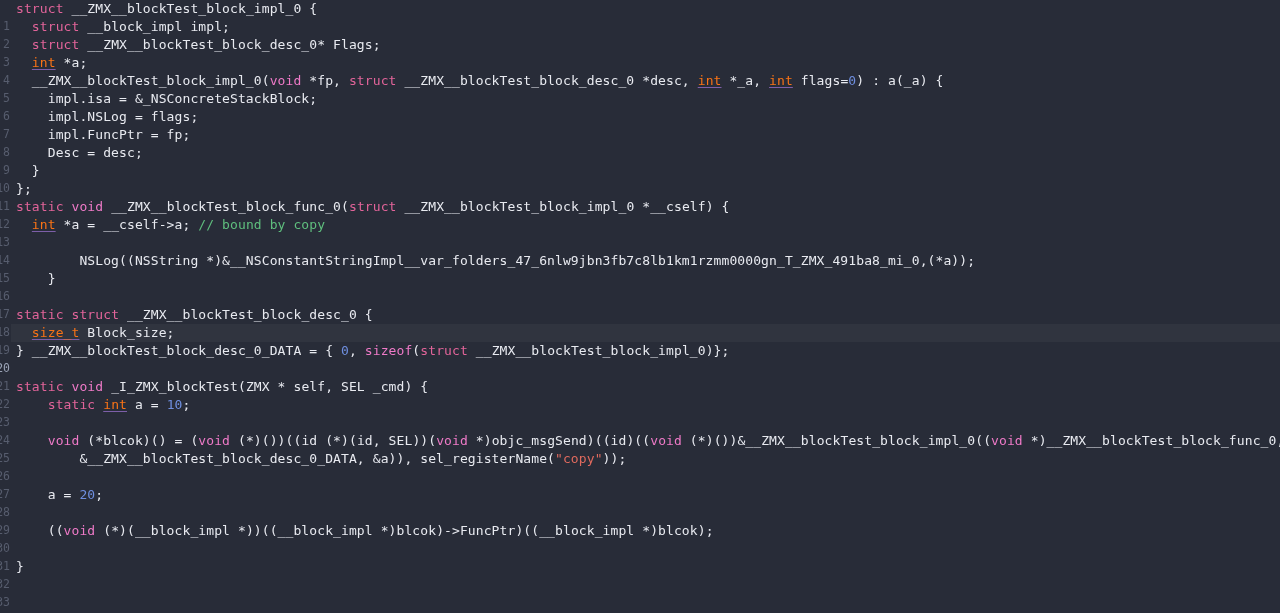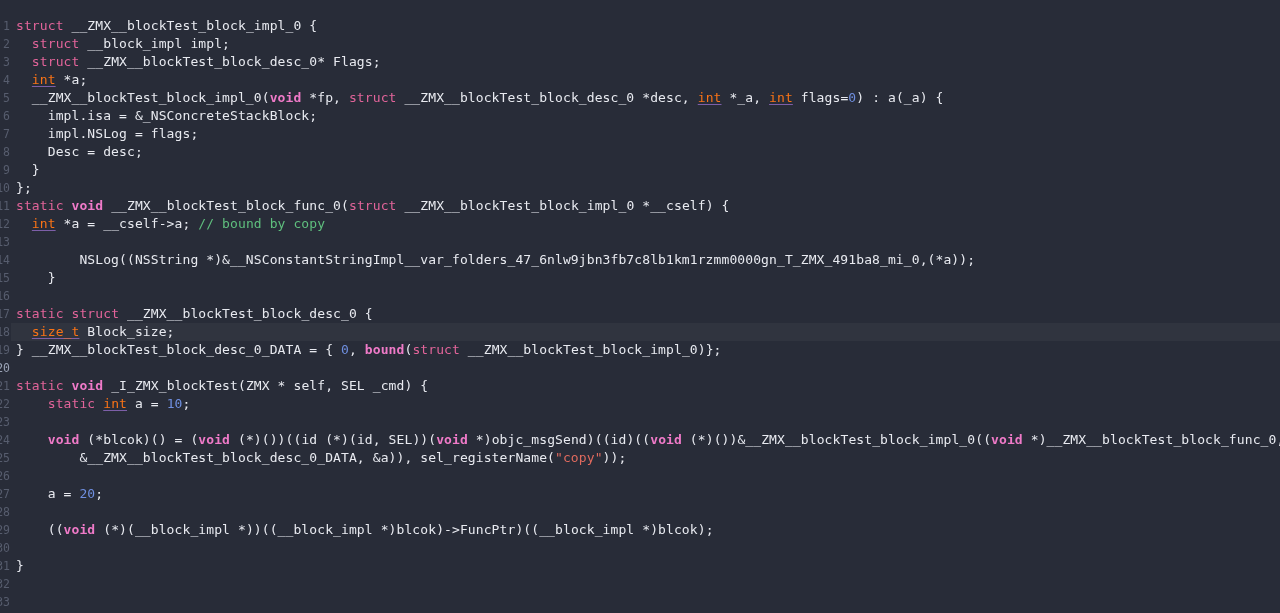--- a/index.html
+++ b/index.html
@@ -47,21 +47,21 @@
     direction: rtl;
   }
   .gutter-line.gl-active {
     color: #9aa2b5;
   }
 
   
   #code-surface {
     position: relative;
     flex: 1 1 auto;
-    padding-top: 17px;
+    padding-top: 0;
     box-sizing: border-box;
     overflow: hidden;
   }
 
   .code-line {
     position: relative;
     height: 18px;
     line-height: 18px;
     font-size: 13px;
     letter-spacing: 0.1px;
@@ -80,21 +80,21 @@
     width: 1291px;
     height: 18px;
     background: #30343f;
     z-index: 0;
   }
   .code-line > span { position: relative; z-index: 1; }
 
   
   .t-plain    { color: #e8eaf0; }
   .t-kw       { color: #e2649a; }              
-  .t-type     { color: #ef7ac8; font-weight: bold; }              
+  .t-type     { color: #ef7ac8; }              
   .t-builtin  { color: #f97316;
                 text-decoration: underline;
                 text-decoration-color: #7d5fa8;
                 text-underline-offset: 2px; }  
   .t-num      { color: #6f8fe0; }              
   .t-str      { color: #e06a5e; }              
   .t-comment  { color: #5fbf7e; text-align: center; }              
 </style>
 </head>
 <body>
@@ -138,32 +138,33 @@
     </div>
 
   <div id="code-surface">
       <div class="code-line"><span class="t-kw">struct</span><span class="t-plain"> __ZMX__blockTest_block_impl_0 {</span></div>
       <div class="code-line"><span class="t-plain">  </span><span class="t-kw">struct</span><span class="t-plain"> __block_impl impl;</span></div>
       <div class="code-line"><span class="t-plain">  </span><span class="t-kw">struct</span><span class="t-plain"> __ZMX__blockTest_block_desc_0* Flags;</span></div>
       <div class="code-line"><span class="t-plain">  </span><span class="t-builtin">int</span><span class="t-plain"> *a;</span></div>
       <div class="code-line"><span class="t-plain">  __ZMX__blockTest_block_impl_0(</span><span class="t-type">void</span><span class="t-plain"> *fp, </span><span class="t-kw">struct</span><span class="t-plain"> __ZMX__blockTest_block_desc_0 *desc, </span><span class="t-builtin">int</span><span class="t-plain"> *_a, </span><span class="t-builtin">int</span><span class="t-plain"> flags=</span><span class="t-num">0</span><span class="t-plain">) : a(_a) {</span></div>
       <div class="code-line"><span class="t-plain">    impl.isa = &amp;_NSConcreteStackBlock;</span></div>
       <div class="code-line"><span class="t-plain">    impl.NSLog = flags;</span></div>
+      <div class="code-line"><span class="t-plain">    impl.FuncPtr = fp;</span></div>
       <div class="code-line"><span class="t-plain">    Desc = desc;</span></div>
       <div class="code-line"><span class="t-plain">  }</span></div>
       <div class="code-line"><span class="t-plain">};</span></div>
       <div class="code-line"><span class="t-kw">static</span><span class="t-plain"> </span><span class="t-type">void</span><span class="t-plain"> __ZMX__blockTest_block_func_0(</span><span class="t-kw">struct</span><span class="t-plain"> __ZMX__blockTest_block_impl_0 *__cself) {</span></div>
       <div class="code-line"><span class="t-plain">  </span><span class="t-builtin">int</span><span class="t-plain"> *a = __cself-&gt;a; </span><span class="t-comment">// bound by copy</span></div>
       <div class="code-line"><span class="t-plain"></span></div>
       <div class="code-line"><span class="t-plain">        NSLog((NSString *)&amp;__NSConstantStringImpl__var_folders_47_6nlw9jbn3fb7c8lb1km1rzmm0000gn_T_ZMX_491ba8_mi_0,(*a));</span></div>
       <div class="code-line"><span class="t-plain">    }</span></div>
       <div class="code-line"><span class="t-plain"></span></div>
       <div class="code-line"><span class="t-kw">static</span><span class="t-plain"> </span><span class="t-kw">struct</span><span class="t-plain"> __ZMX__blockTest_block_desc_0 {</span></div>
       <div class="code-line active-line"><span class="t-plain">  </span><span class="t-builtin">size_t</span><span class="t-plain"> Block_size;</span></div>
-      <div class="code-line"><span class="t-plain">} __ZMX__blockTest_block_desc_0_DATA = { </span><span class="t-num">0</span><span class="t-plain">, </span><span class="t-type">bound</span><span class="t-plain">(</span><span class="t-kw">struct</span><span class="t-plain"> __ZMX__blockTest_block_impl_0)};</span></div>
+      <div class="code-line"><span class="t-plain">} __ZMX__blockTest_block_desc_0_DATA = { </span><span class="t-num">0</span><span class="t-plain">, </span><span class="t-type">sizeof</span><span class="t-plain">(</span><span class="t-kw">struct</span><span class="t-plain"> __ZMX__blockTest_block_impl_0)};</span></div>
       <div class="code-line"><span class="t-plain"></span></div>
       <div class="code-line"><span class="t-kw">static</span><span class="t-plain"> </span><span class="t-type">void</span><span class="t-plain"> _I_ZMX_blockTest(ZMX * self, SEL _cmd) {</span></div>
       <div class="code-line"><span class="t-plain">    </span><span class="t-kw">static</span><span class="t-plain"> </span><span class="t-builtin">int</span><span class="t-plain"> a = </span><span class="t-num">10</span><span class="t-plain">;</span></div>
       <div class="code-line"><span class="t-plain"></span></div>
       <div class="code-line"><span class="t-plain">    </span><span class="t-type">void</span><span class="t-plain"> (*blcok)() = (</span><span class="t-type">void</span><span class="t-plain"> (*)())((id (*)(id, SEL))(</span><span class="t-type">void</span><span class="t-plain"> *)objc_msgSend)((id)((</span><span class="t-type">void</span><span class="t-plain"> (*)())&amp;__ZMX__blockTest_block_impl_0((</span><span class="t-type">void</span><span class="t-plain"> *)__ZMX__blockTest_block_func_0,</span></div>
       <div class="code-line"><span class="t-plain">        &amp;__ZMX__blockTest_block_desc_0_DATA, &amp;a)), sel_registerName(</span><span class="t-str">"copy"</span><span class="t-plain">));</span></div>
       <div class="code-line"><span class="t-plain"></span></div>
       <div class="code-line"><span class="t-plain">    a = </span><span class="t-num">20</span><span class="t-plain">;</span></div>
       <div class="code-line"><span class="t-plain"></span></div>
       <div class="code-line"><span class="t-plain">    ((</span><span class="t-type">void</span><span class="t-plain"> (*)(__block_impl *))((__block_impl *)blcok)-&gt;FuncPtr)((__block_impl *)blcok);</span></div>

